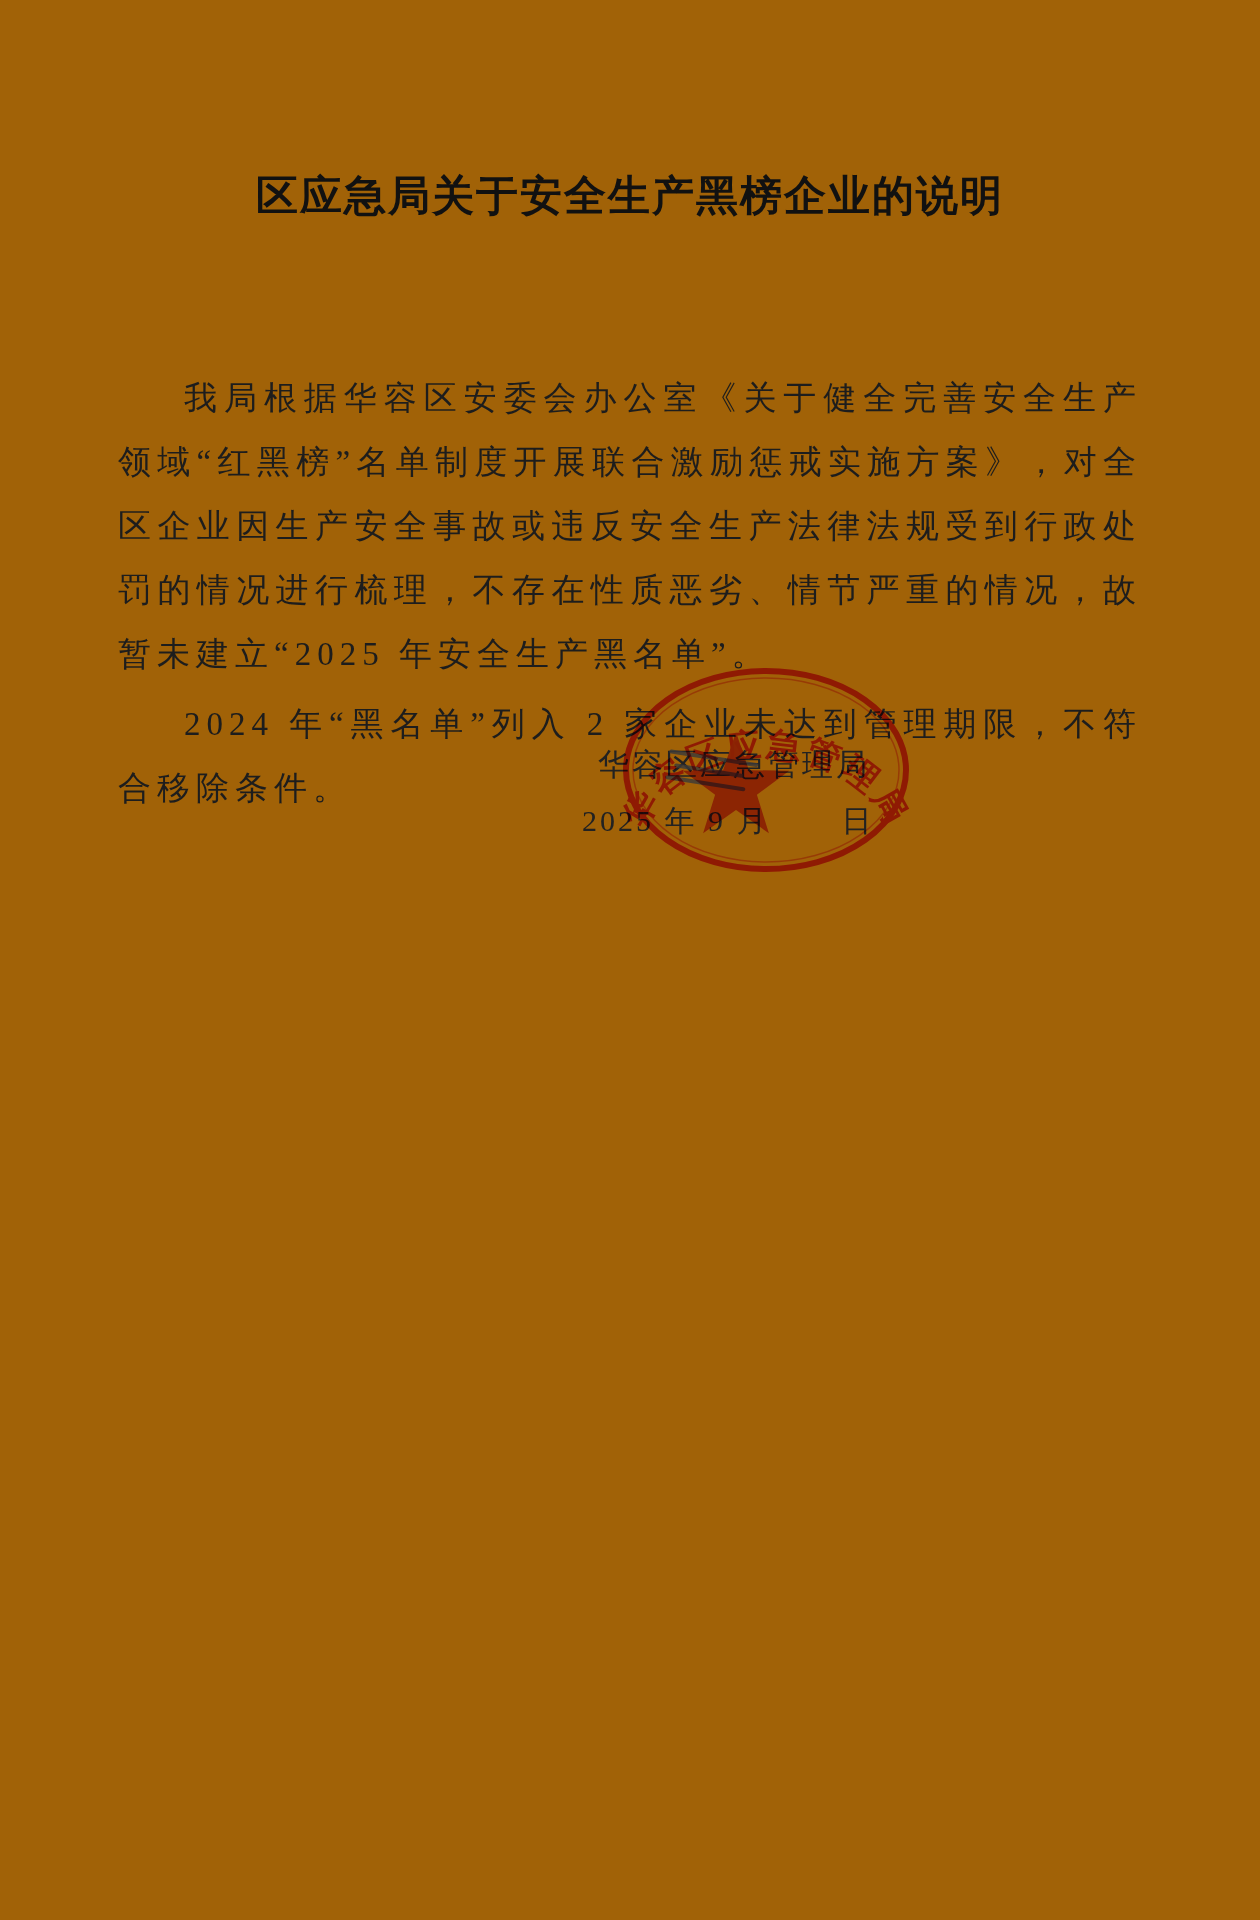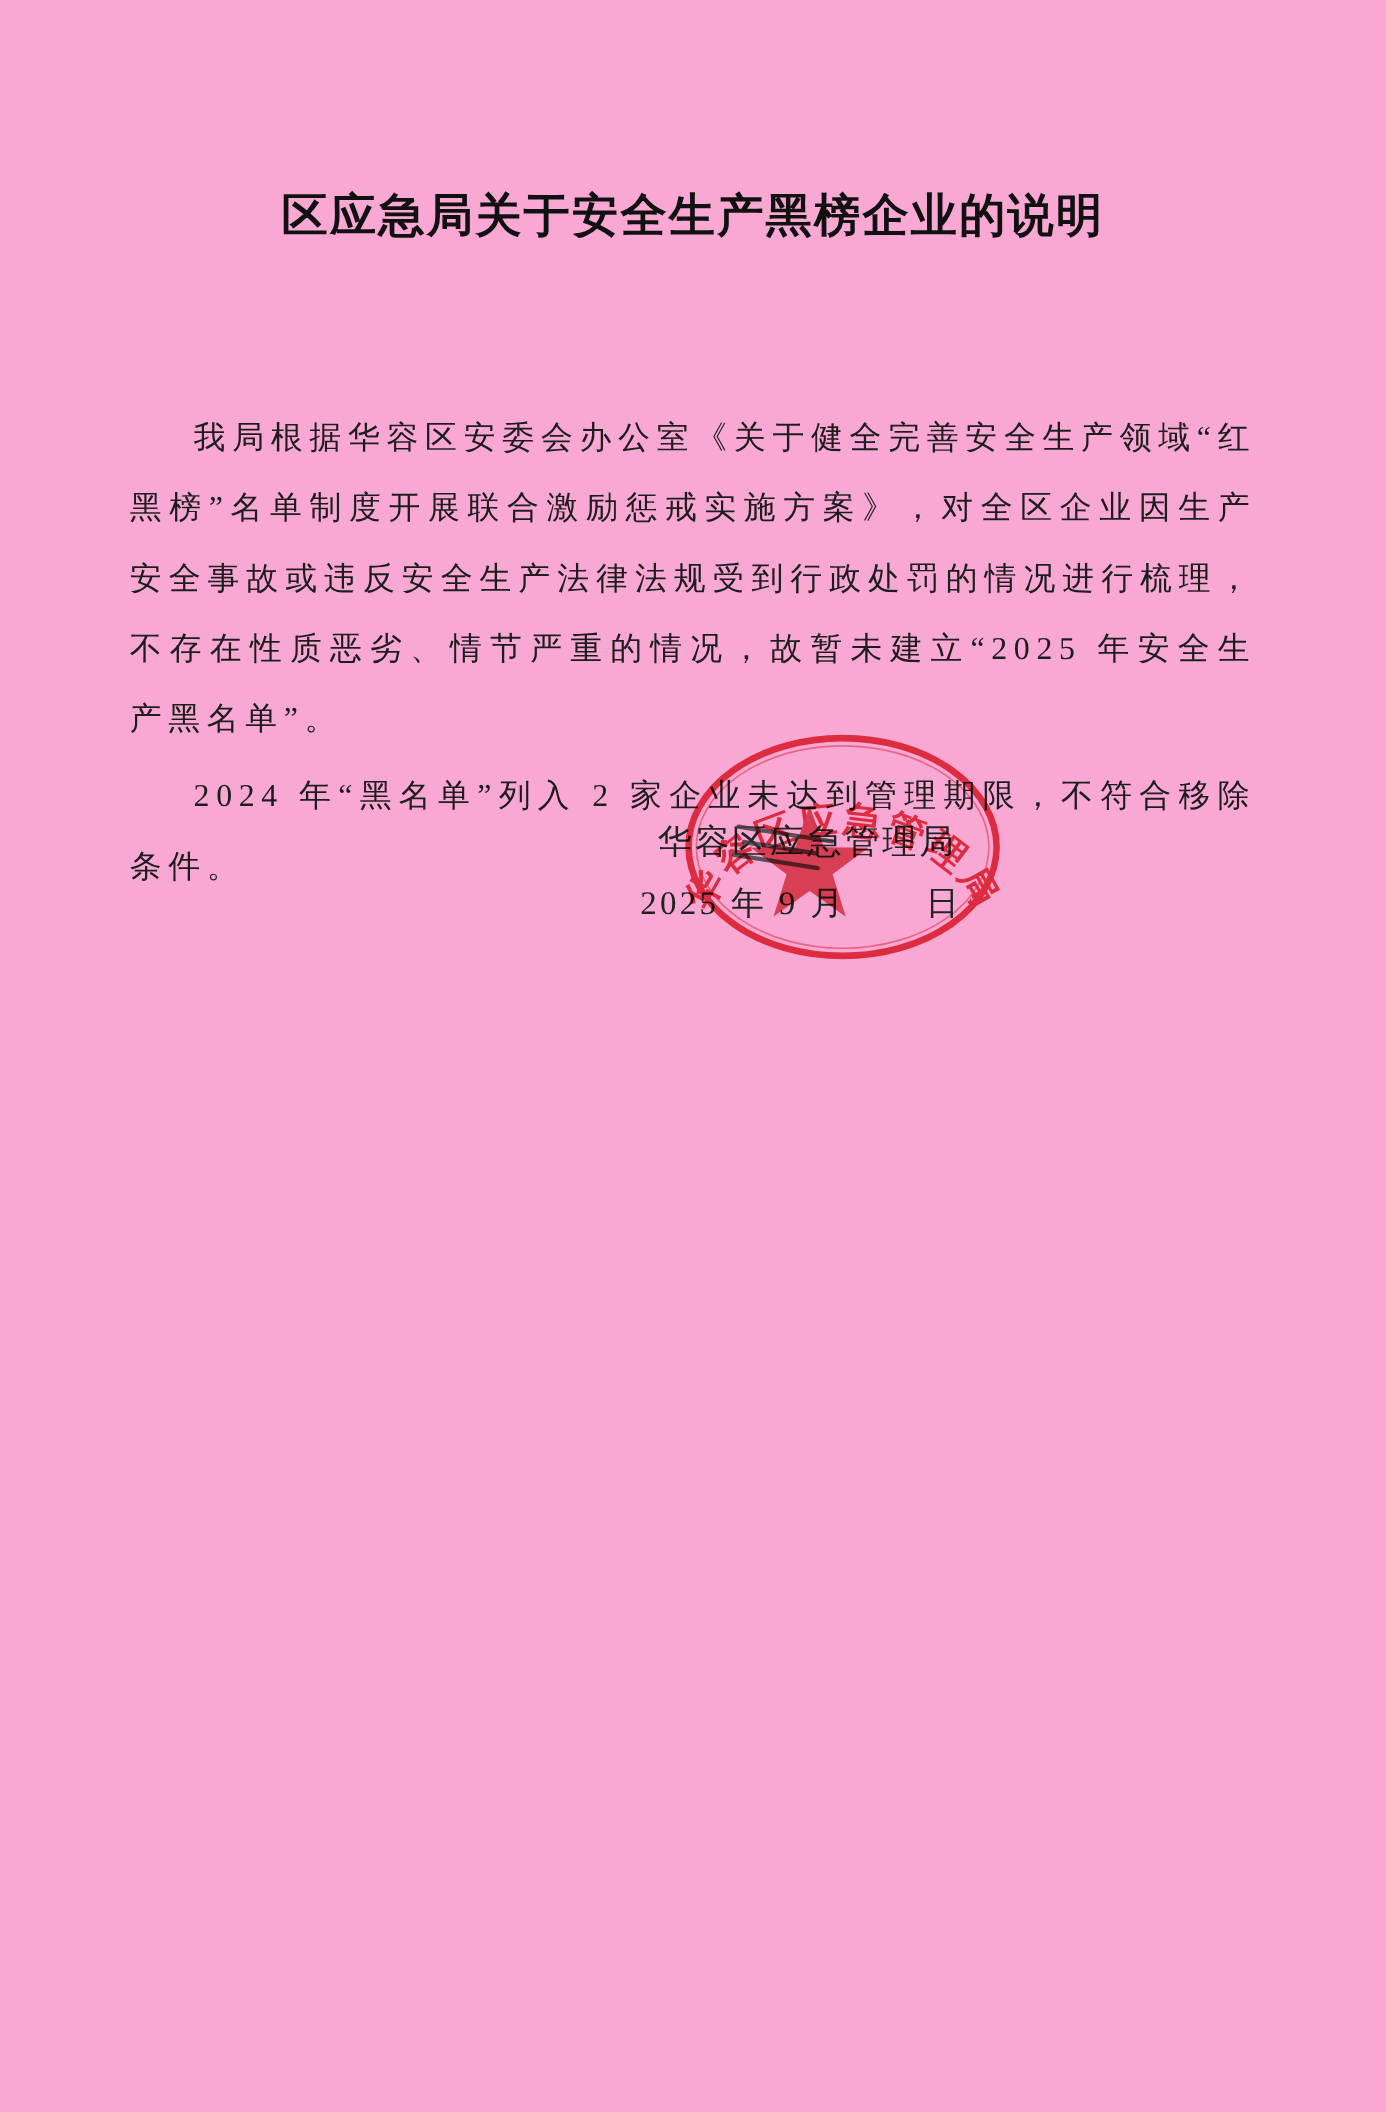--- a/index.html
+++ b/index.html
@@ -4,40 +4,40 @@
 <style>
   html, body {
     margin: 0;
     padding: 0;
     background: #ffffff;
   }
   .page {
     position: relative;
     width: 1260px;
     height: 1920px;
-    background: #f9a8d4;
+    background: #a16207;
     overflow: hidden;
     font-family: "Liberation Serif", "DejaVu Serif", serif;
     color: #1d1d1d;
   }
   .doc-title {
     margin: 0;
     padding-top: 168px;
     text-align: center;
     font-size: 42px;
     font-weight: 700;
     letter-spacing: 2px;
     color: #111111;
   }
   .doc-body {
     margin: 142px 118px 0 118px;
   }
   .doc-body p {
     margin: 0;
-    font-size: 29px;
+    font-size: 33px;
     line-height: 64px;
     letter-spacing: 6px;
     text-align: justify;
     text-indent: 2em;
     color: #1d1d1d;
   }
   .doc-body p + p {
     margin-top: 6px;
   }
   .signature-org {

